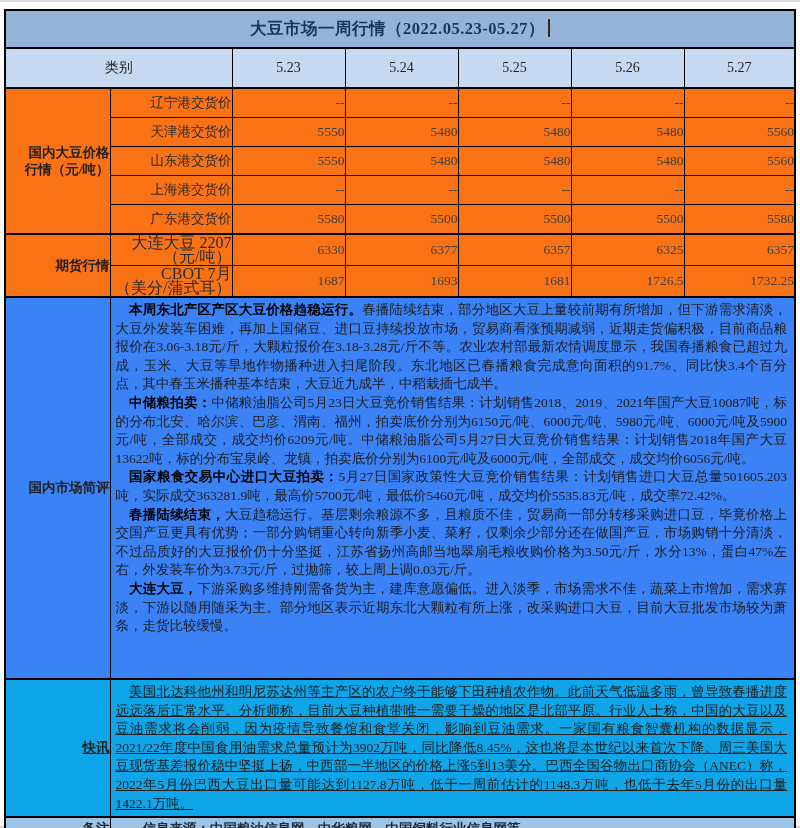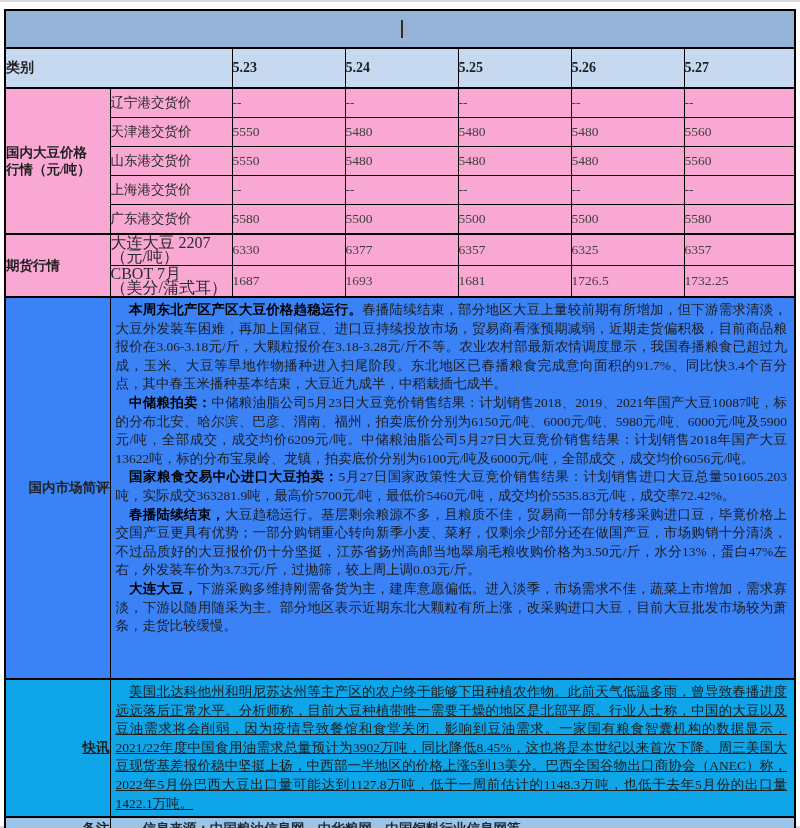--- a/index.html
+++ b/index.html
@@ -50,29 +50,29 @@
     width: 2px; height: 18px;
     background: #3a2a1a;
     margin-left: 3px;
     vertical-align: -3px;
   }
 
   
   .hdr {
     background: #c6d9f1;
     height: 38px;
-    text-align: left;
-    font-weight: bold;
+    text-align: center;
+    font-weight: normal;
     font-size: 14px;
   }
 
   
   .lab, .sub, .val {
-    background: #f9a8d4;
-    text-align: left;
+    background: #f97316;
+    text-align: right;
     font-size: 13.5px;
   }
   .lab { font-weight: bold; line-height: 17px; }
   .sub { height: 28px; color: #2b2b2b; }
   .val { color: #3f3f3f; }
   .fut .sub, .fut .val { height: 30px; }
   .two-line { font-size: 16px; line-height: 14px; }
 
   
   .band-label {
@@ -121,21 +121,21 @@
     <col style="width:113px">
         <col style="width:113px">
         <col style="width:113px">
     <col style="width:113px">
         <col style="width:111px">
   </colgroup>
 
   <tbody>
         <tr>
     <td class="title-cell" colspan="7">
-      <span class="caret"></span>
+      <span class="title-text">大豆市场一周行情（2022.05.23-05.27）</span><span class="caret"></span>
     </td>
   </tr>
 
   <tr class="section-start">
     <td class="hdr" colspan="2"><span>类别</span></td>
     <td class="hdr"><span>5.23</span></td>
     <td class="hdr"><span>5.24</span></td>
     <td class="hdr"><span>5.25</span></td>
     <td class="hdr"><span>5.26</span></td>
     <td class="hdr"><span>5.27</span></td>

